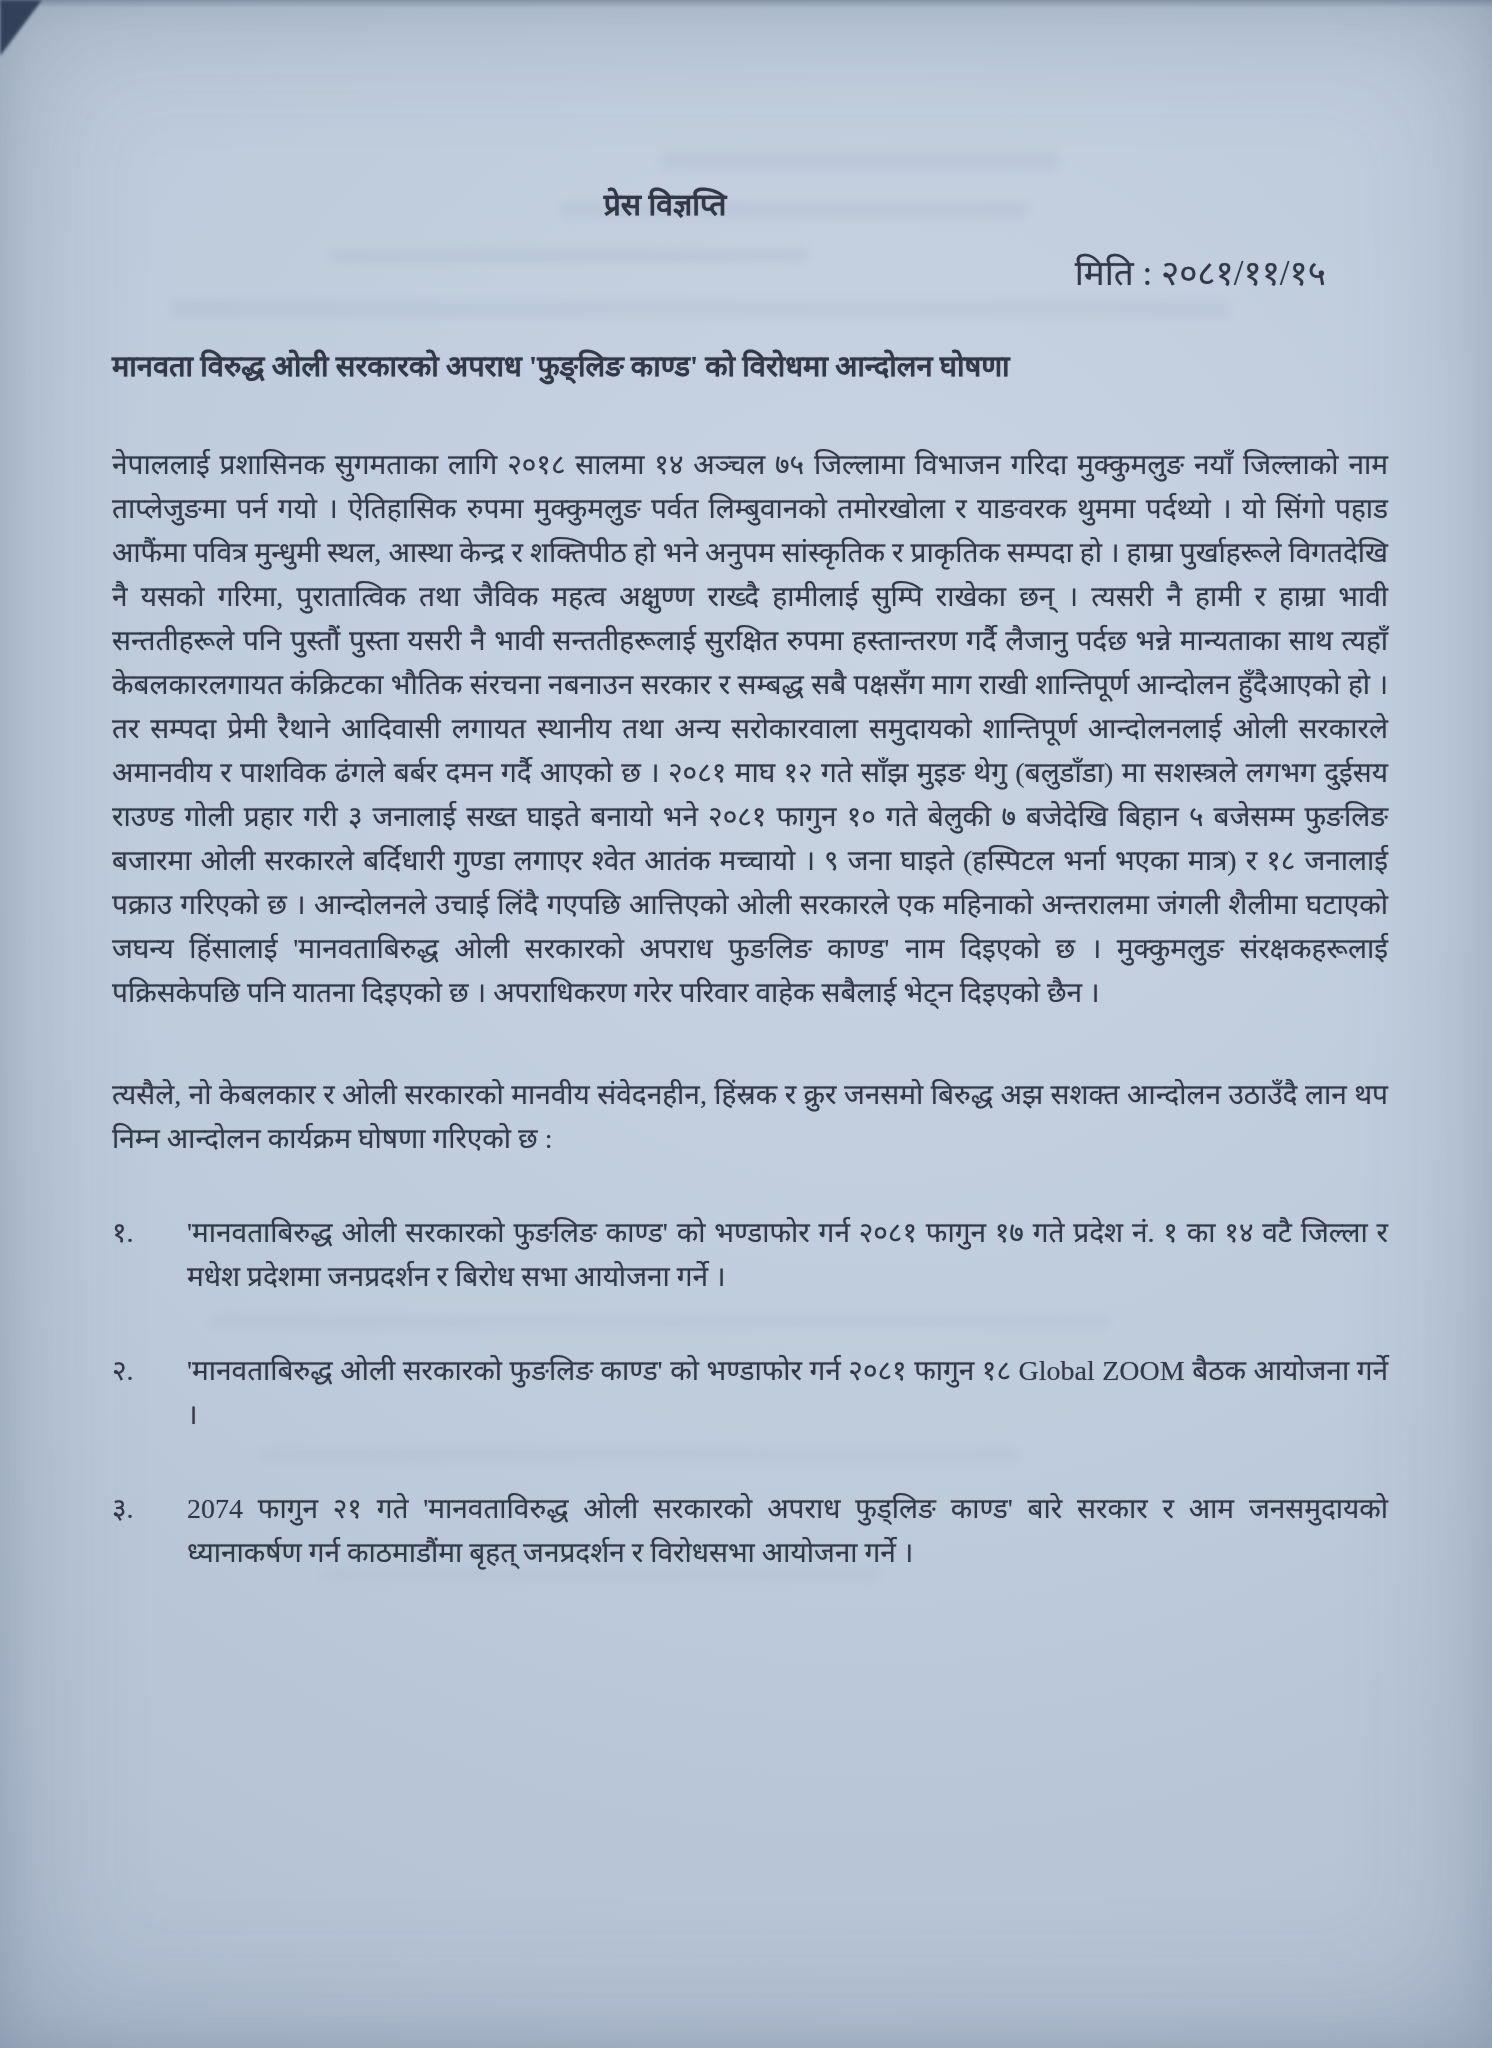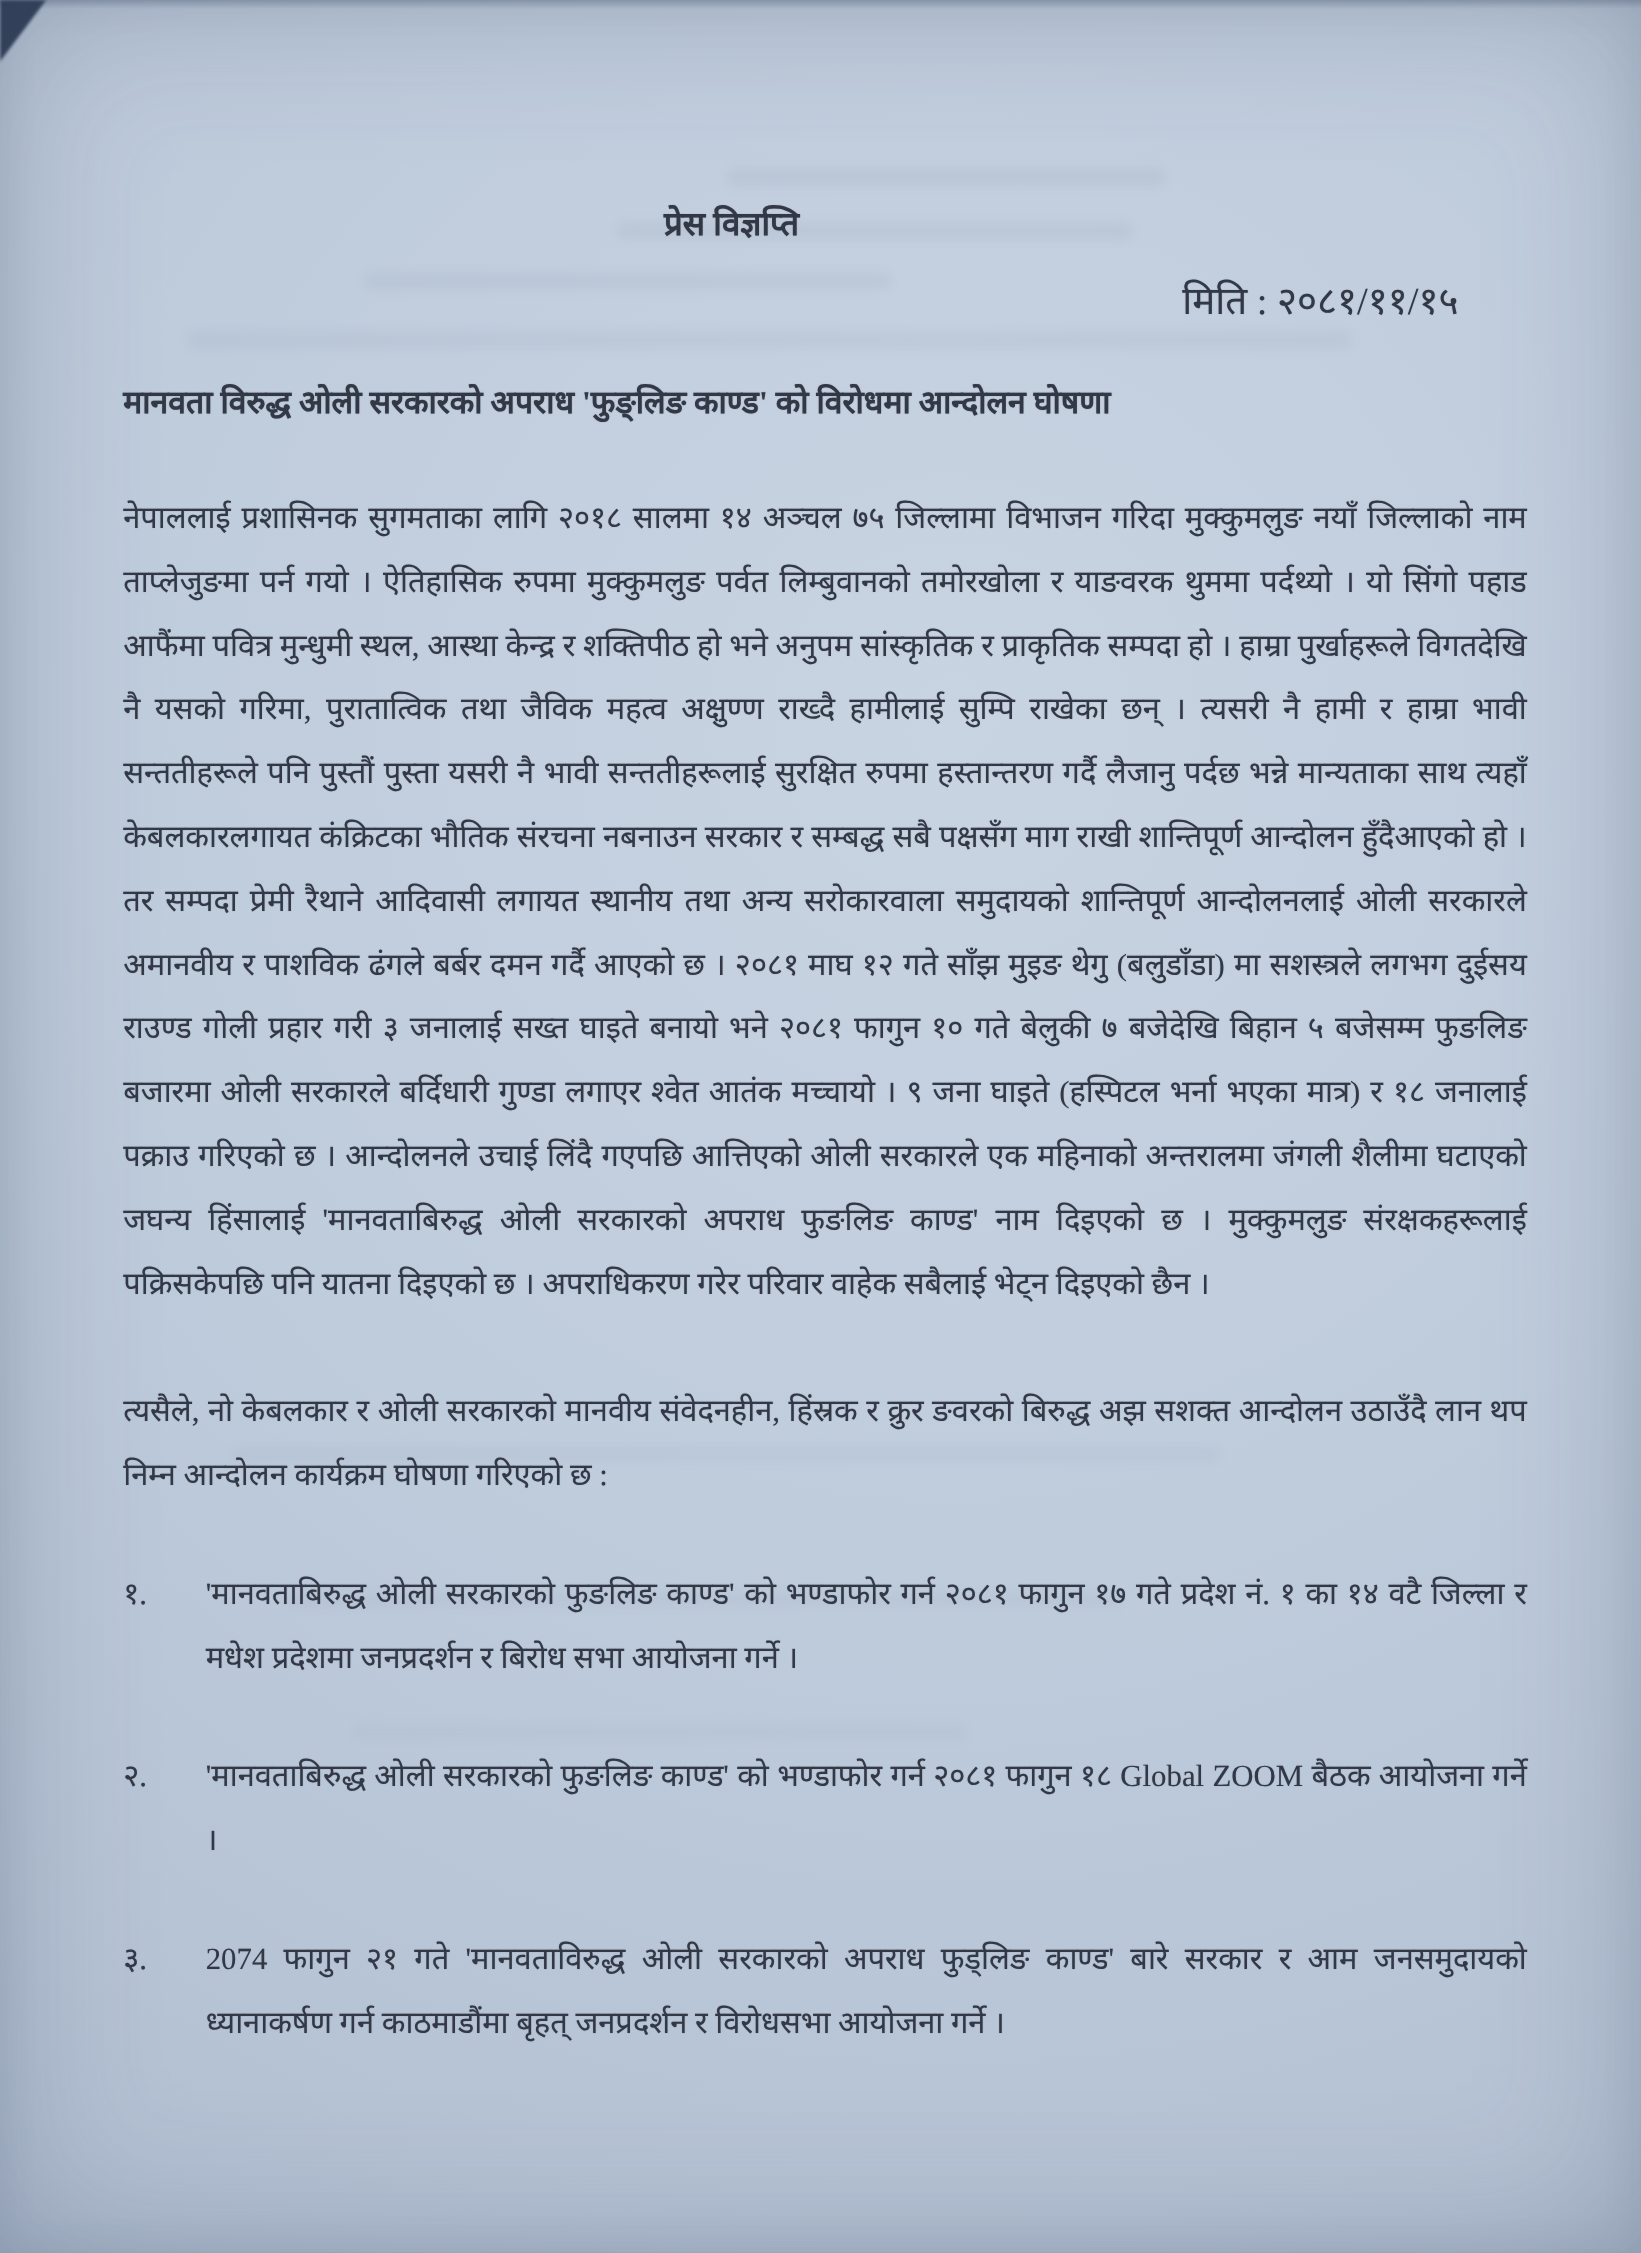--- a/index.html
+++ b/index.html
@@ -44,21 +44,21 @@
     text-align: left;
     font-size: 29px;
     font-weight: 700;
     line-height: 42px;
     white-space: nowrap;
     text-shadow: 0 0 1px rgba(50,56,69,0.5);
   }
   .body-text {
     margin-top: 56px;
     font-size: 28px;
-    line-height: 58px;
+    line-height: 44px;
   }
   .para {
     margin: 0 0 58px 0;
     text-align: justify;
     text-shadow: 0 0 1px rgba(50,56,69,0.4);
   }
   .para.second { margin-bottom: 50px; }
   .list { margin-top: 0; }
   .list-item {
     display: flex;
@@ -121,21 +121,21 @@
   <div class="smudge s6"></div>
   <div class="smudge s7"></div>
 
   <div class="content">
     <div class="title">प्रेस विज्ञप्ति</div>
     <div class="date-line">मिति : २०८१/११/१५</div>
     <div class="headline">मानवता विरुद्ध ओली सरकारको अपराध 'फुङ्लिङ काण्ड' को विरोधमा आन्दोलन घोषणा</div>
 
     <div class="body-text">
       <p class="para">नेपाललाई प्रशासिनक सुगमताका लागि २०१८ सालमा १४ अञ्चल ७५ जिल्लामा विभाजन गरिदा मुक्कुमलुङ नयाँ जिल्लाको नाम ताप्लेजुङमा पर्न गयो । ऐतिहासिक रुपमा मुक्कुमलुङ पर्वत लिम्बुवानको तमोरखोला र याङवरक थुममा पर्दथ्यो । यो सिंगो पहाड आफैंमा पवित्र मुन्धुमी स्थल, आस्था केन्द्र र शक्तिपीठ हो भने अनुपम सांस्कृतिक र प्राकृतिक सम्पदा हो । हाम्रा पुर्खाहरूले विगतदेखि नै यसको गरिमा, पुरातात्विक तथा जैविक महत्व अक्षुण्ण राख्दै हामीलाई सुम्पि राखेका छन् । त्यसरी नै हामी र हाम्रा भावी सन्ततीहरूले पनि पुस्तौं पुस्ता यसरी नै भावी सन्ततीहरूलाई सुरक्षित रुपमा हस्तान्तरण गर्दै लैजानु पर्दछ भन्ने मान्यताका साथ त्यहाँ केबलकारलगायत कंक्रिटका भौतिक संरचना नबनाउन सरकार र सम्बद्ध सबै पक्षसँग माग राखी शान्तिपूर्ण आन्दोलन हुँदैआएको हो । तर सम्पदा प्रेमी रैथाने आदिवासी लगायत स्थानीय तथा अन्य सरोकारवाला समुदायको शान्तिपूर्ण आन्दोलनलाई ओली सरकारले अमानवीय र पाशविक ढंगले बर्बर दमन गर्दै आएको छ । २०८१ माघ १२ गते साँझ मुइङ थेगु (बलुडाँडा) मा सशस्त्रले लगभग दुईसय राउण्ड गोली प्रहार गरी ३ जनालाई सख्त घाइते बनायो भने २०८१ फागुन १० गते बेलुकी ७ बजेदेखि बिहान ५ बजेसम्म फुङलिङ बजारमा ओली सरकारले बर्दिधारी गुण्डा लगाएर श्वेत आतंक मच्चायो । ९ जना घाइते (हस्पिटल भर्ना भएका मात्र) र १८ जनालाई पक्राउ गरिएको छ । आन्दोलनले उचाई लिंदै गएपछि आत्तिएको ओली सरकारले एक महिनाको अन्तरालमा जंगली शैलीमा घटाएको जघन्य हिंसालाई 'मानवताबिरुद्ध ओली सरकारको अपराध फुङलिङ काण्ड' नाम दिइएको छ । मुक्कुमलुङ संरक्षकहरूलाई पक्रिसकेपछि पनि यातना दिइएको छ । अपराधिकरण गरेर परिवार वाहेक सबैलाई भेट्न दिइएको छैन ।</p>
-      <p class="para second">त्यसैले, नो केबलकार र ओली सरकारको मानवीय संवेदनहीन, हिंस्रक र क्रुर ङवरको बिरुद्ध अझ सशक्त आन्दोलन उठाउँदै लान थप निम्न आन्दोलन कार्यक्रम घोषणा गरिएको छ :</p>
+      <p class="para second">त्यसैले, नो केबलकार र ओली सरकारको मानवीय संवेदनहीन, हिंस्रक र क्रुर जनसमो बिरुद्ध अझ सशक्त आन्दोलन उठाउँदै लान थप निम्न आन्दोलन कार्यक्रम घोषणा गरिएको छ :</p>
 
       <div class="list">
         <div class="list-item">
           <span class="num">१.</span>
           <span class="li-text">'मानवताबिरुद्ध ओली सरकारको फुङलिङ काण्ड' को भण्डाफोर गर्न २०८१ फागुन १७ गते प्रदेश नं. १ का १४ वटै जिल्ला र मधेश प्रदेशमा जनप्रदर्शन र बिरोध सभा आयोजना गर्ने ।</span>
         </div>
         <div class="list-item">
           <span class="num">२.</span>
           <span class="li-text">'मानवताबिरुद्ध ओली सरकारको फुङलिङ काण्ड' को भण्डाफोर गर्न २०८१ फागुन १८ Global ZOOM बैठक आयोजना गर्ने ।</span>
         </div>

